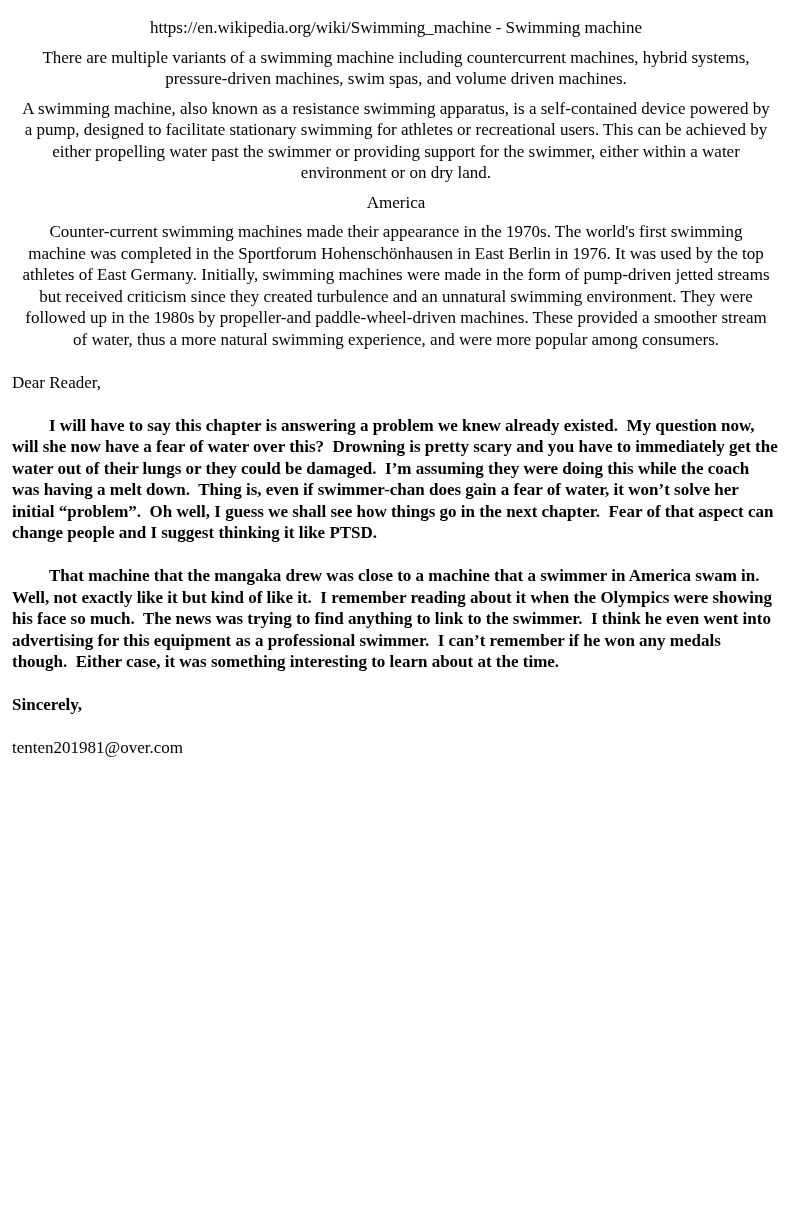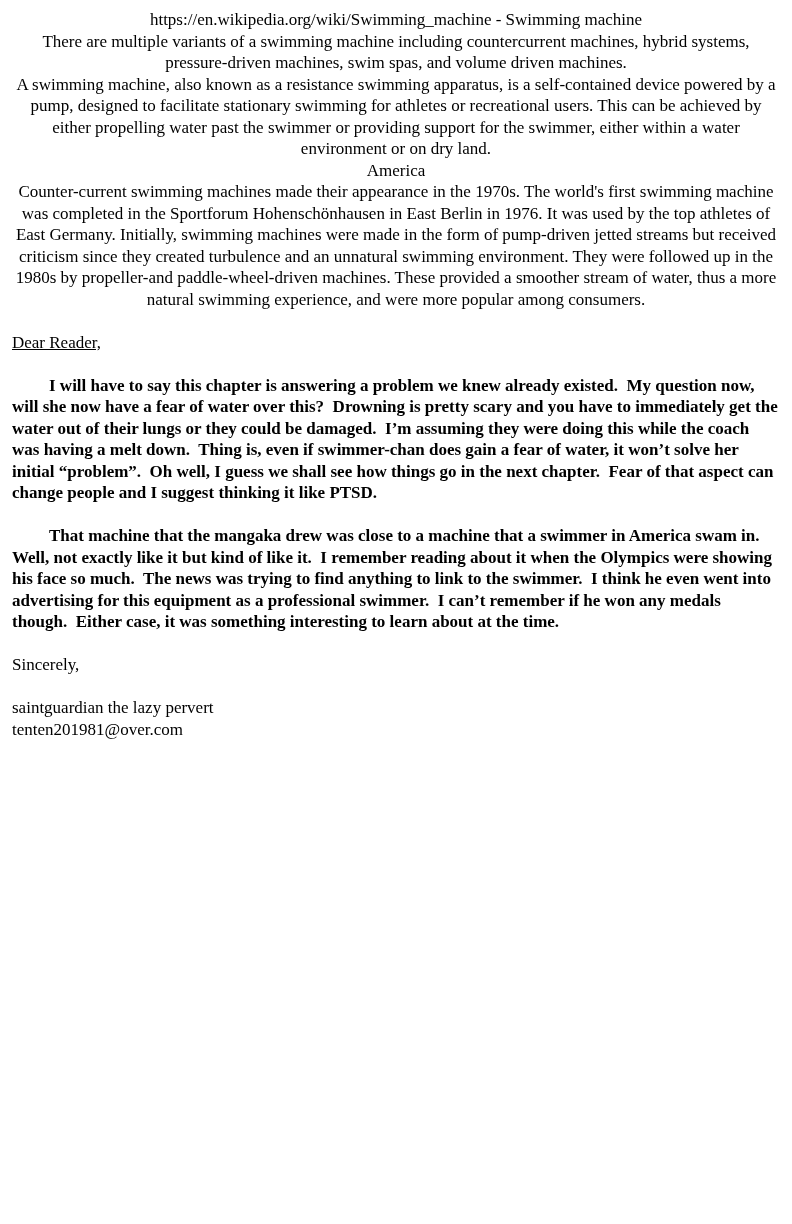--- a/index.html
+++ b/index.html
@@ -16,40 +16,40 @@
     line-height: 21.5px;
     overflow: hidden;
   }
   .doc {
     padding: 9px 12px 0 12px;
   }
   .wiki {
     text-align: center;
   }
   .wiki p {
-    margin: 0;
+    margin: 8px;
     white-space: pre-wrap;
   }
   .letter {
     text-align: left;
   }
   .letter .salutation {
     margin: 21.5px 0 0 0;
     white-space: pre-wrap;
-    text-decoration: underline;
   }
   .letter .body-para {
     margin: 21.5px 0 0 0;
     text-indent: 37px;
     white-space: pre-wrap;
     font-weight: bold;
   }
   .letter .closing {
     margin: 21.5px 0 0 0;
     white-space: pre-wrap;
+    font-weight: bold;
   }
   .letter .sig-block {
     margin: 21.5px 0 0 0;
   }
   .letter .sig-line {
     margin: 0;
     white-space: pre-wrap;
   }
 </style>
 </head>
@@ -64,18 +64,17 @@
     <p>America</p>
     <p>Counter-current swimming machines made their appearance in the 1970s. The world's first swimming machine was completed in the Sportforum Hohenschönhausen in East Berlin in 1976. It was used by the top athletes of East Germany. Initially, swimming machines were made in the form of pump-driven jetted streams but received criticism since they created turbulence and an unnatural swimming environment. They were followed up in the 1980s by propeller-and paddle-wheel-driven machines. These provided a smoother stream of water, thus a more natural swimming experience, and were more popular among consumers.</p>
   </div>
 
   <div class="letter">
     <p class="salutation">Dear Reader,</p>
     <p class="body-para">I will have to say this chapter is answering a problem we knew already existed.  My question now, will she now have a fear of water over this?  Drowning is pretty scary and you have to immediately get the water out of their lungs or they could be damaged.  I’m assuming they were doing this while the coach was having a melt down.  Thing is, even if swimmer-chan does gain a fear of water, it won’t solve her initial “problem”.  Oh well, I guess we shall see how things go in the next chapter.  Fear of that aspect can change people and I suggest thinking it like PTSD.</p>
     <p class="body-para">That machine that the mangaka drew was close to a machine that a swimmer in America swam in.  Well, not exactly like it but kind of like it.  I remember reading about it when the Olympics were showing his face so much.  The news was trying to find anything to link to the swimmer.  I think he even went into advertising for this equipment as a professional swimmer.  I can’t remember if he won any medals though.  Either case, it was something interesting to learn about at the time.</p>
     <p class="closing">Sincerely,</p>
     <div class="sig-block">
-      <p class="sig-line">saintguardian the lazy pervert</p>
       <p class="sig-line">tenten201981@over.com</p>
     </div>
   </div>
 
 </div>
 
 </body></html>

